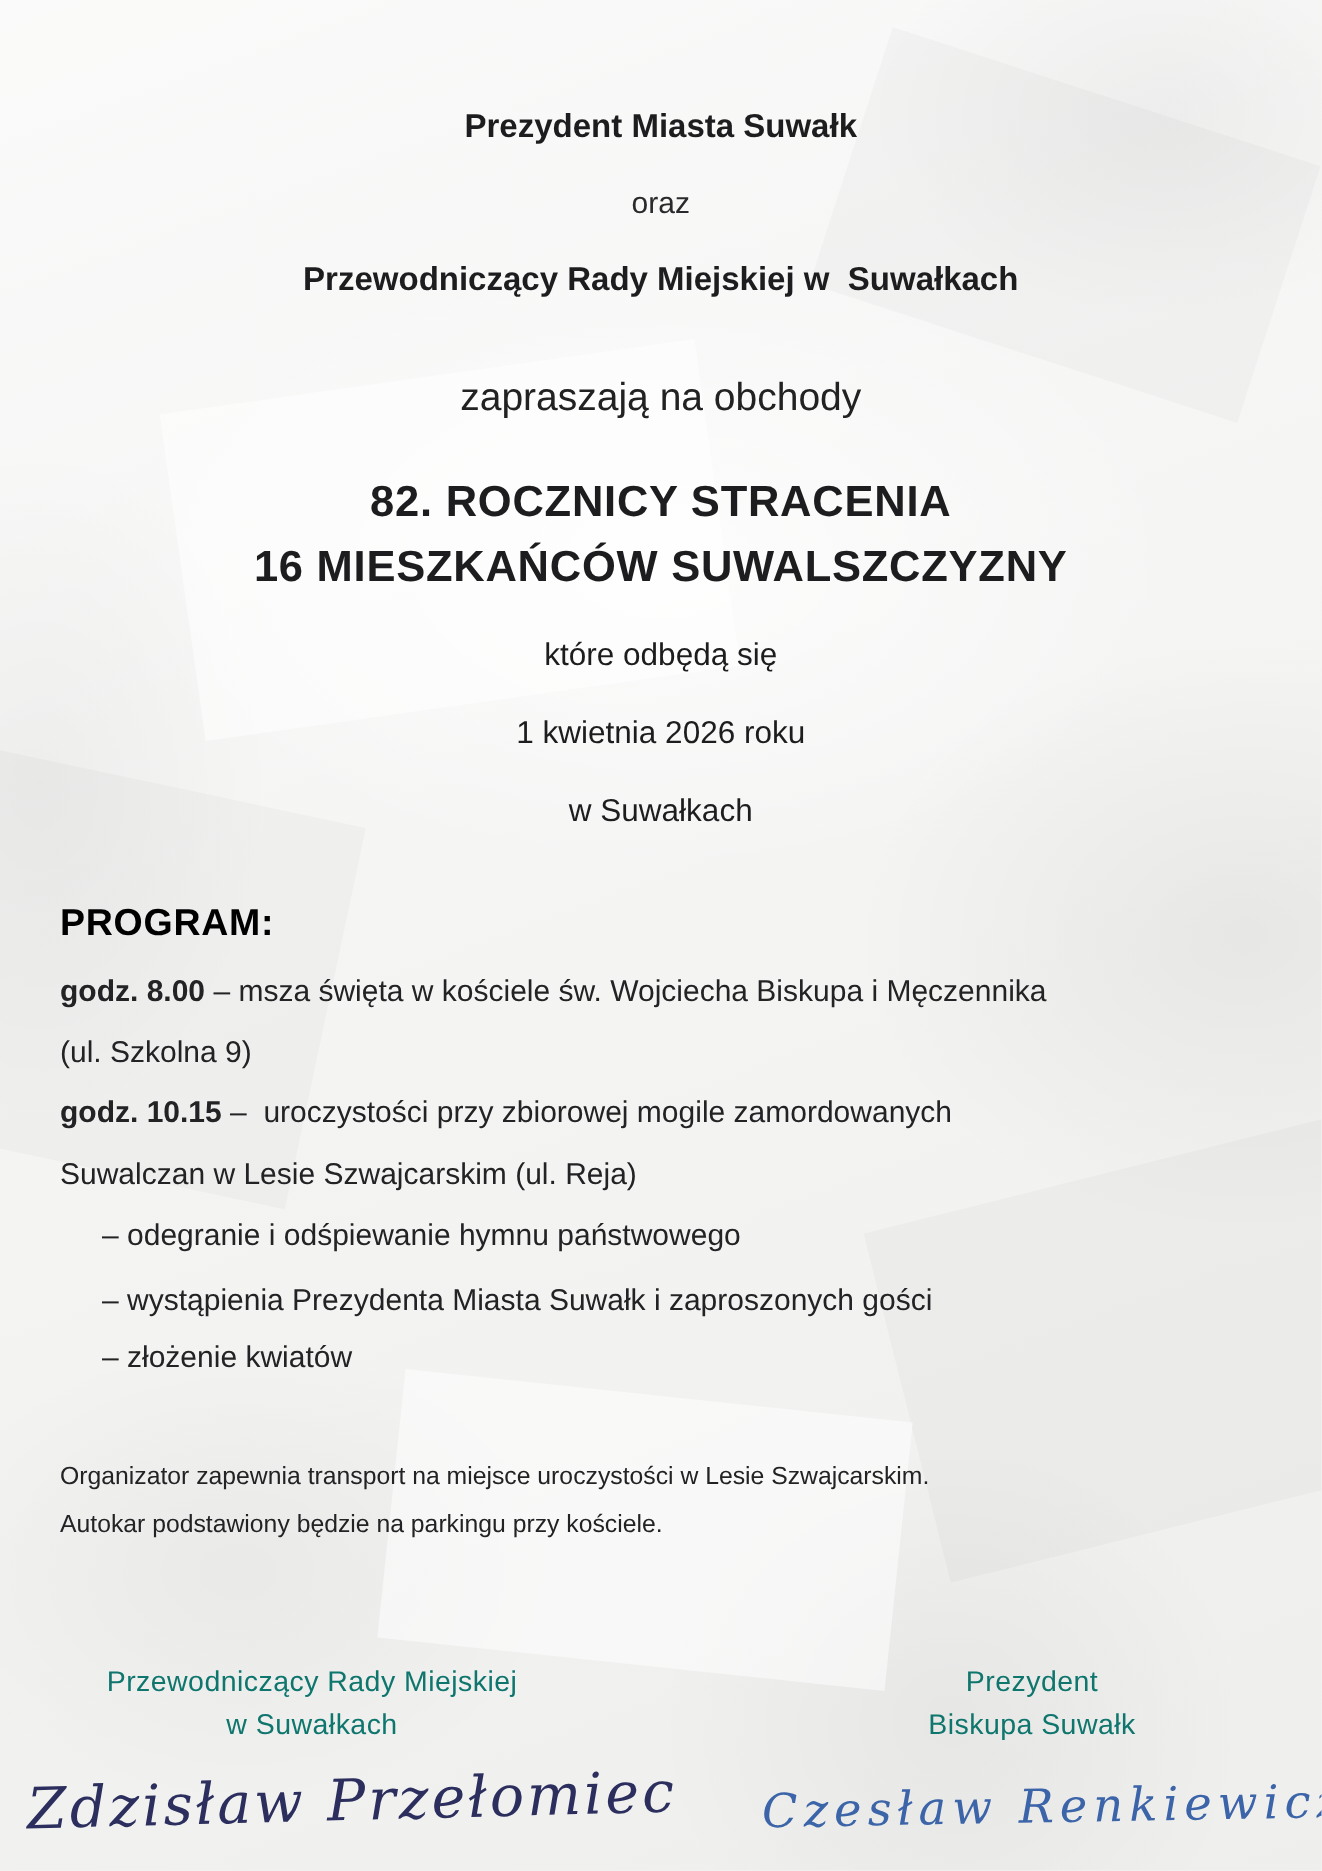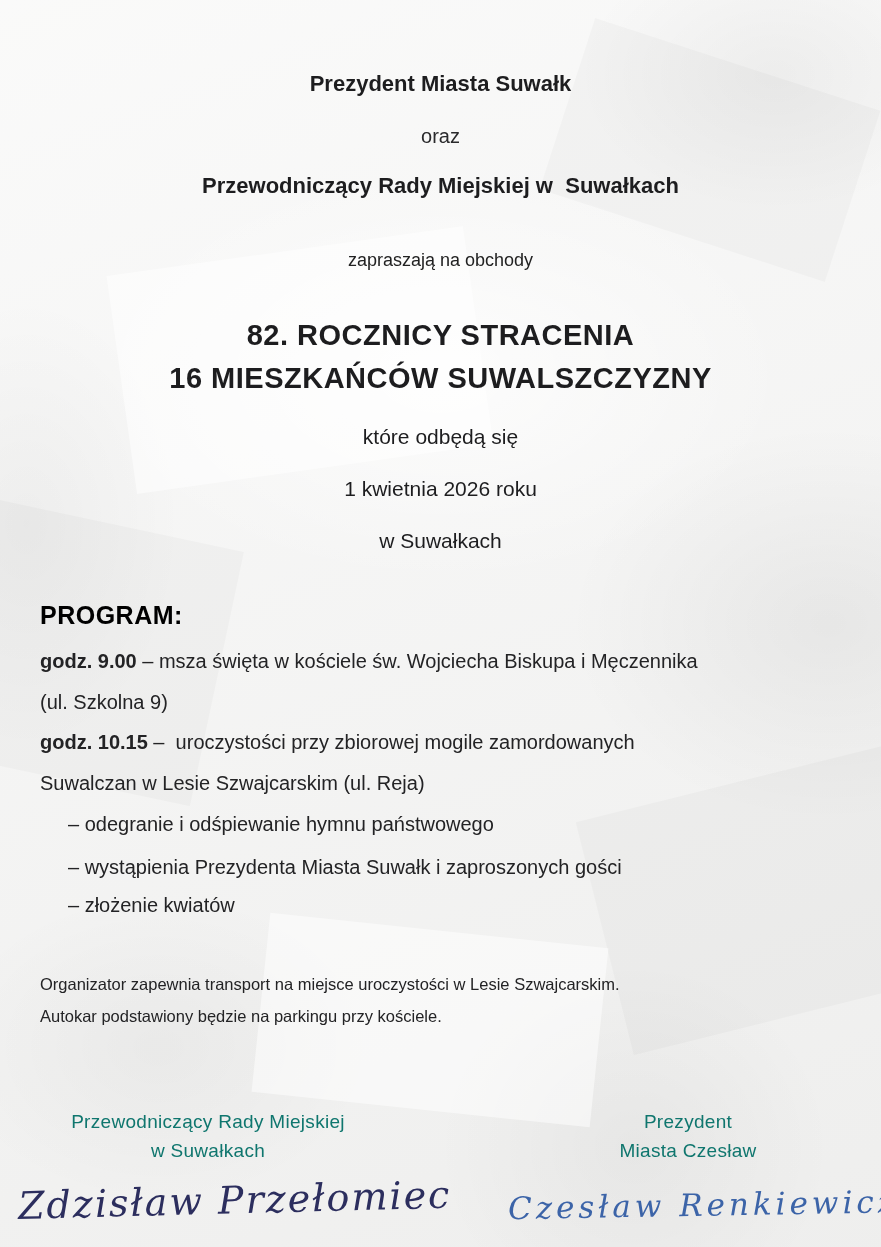--- a/index.html
+++ b/index.html
@@ -32,21 +32,21 @@
     width: 100%;
     text-align: center;
     white-space: pre;
     line-height: 1.15;
     margin-top: 40px;
   }
   .b  { font-weight: bold; }
   .top-1   { top: 31px;  font-size: 22px; }
   .top-2   { top: 85px;  font-size: 20px; color: #2a2a2c; }
   .top-3   { top: 133px; font-size: 22px; }
-  .top-4   { top: 210px; font-size: 18px; color: #222; }
+  .top-4   { top: 210px; font-size: 26px; color: #222; }
 
   .title-1 { top: 279px; font-size: 29px; letter-spacing: 0.5px; }
   .title-2 { top: 322px; font-size: 29px; letter-spacing: 0.5px; }
 
   .sub-1   { top: 385px; font-size: 21px; }
   .sub-2   { top: 437px; font-size: 21px; }
   .sub-3   { top: 489px; font-size: 21px; }
 
   .left-line {
     position: absolute;
@@ -100,36 +100,36 @@
 
 <div class="line title-1 b">82. ROCZNICY STRACENIA</div>
 <div class="line title-2 b">16 MIESZKAŃCÓW SUWALSZCZYZNY</div>
 
 <div class="line sub-1">które odbędą się</div>
 <div class="line sub-2">1 kwietnia 2026 roku</div>
 <div class="line sub-3">w Suwałkach</div>
 
 <div class="left-line program-heading">PROGRAM:</div>
 
-<div class="left-line prog-1"><span class="b">godz. 9.00</span><span> – msza święta w kościele św. Wojciecha Biskupa i Męczennika</span></div>
+<div class="left-line prog-1"><span class="b">godz. 8.00</span><span> – msza święta w kościele św. Wojciecha Biskupa i Męczennika</span></div>
 <div class="left-line prog-2">(ul. Szkolna 9)</div>
 
 <div class="left-line prog-3"><span class="b">godz. 10.15</span><span> –  uroczystości przy zbiorowej mogile zamordowanych</span></div>
 <div class="left-line prog-4">Suwalczan w Lesie Szwajcarskim (ul. Reja)</div>
 
 <div class="left-line bullet bul-1">– odegranie i odśpiewanie hymnu państwowego</div>
 <div class="left-line bullet bul-2">– wystąpienia Prezydenta Miasta Suwałk i zaproszonych gości</div>
 <div class="left-line bullet bul-3">– złożenie kwiatów</div>
 
 <div class="left-line note-1">Organizator zapewnia transport na miejsce uroczystości w Lesie Szwajcarskim.</div>
 <div class="left-line note-2">Autokar podstawiony będzie na parkingu przy kościele.</div>
 
 <div class="sig-block sig-left">
   <div class="sig-role">Przewodniczący Rady Miejskiej</div>
   <div class="sig-role">w Suwałkach</div>
   <span class="sig-hand sig-hand-left" style="color: rgb(44, 46, 94);">Zdzisław Przełomiec</span>
 </div>
 
 <div class="sig-block sig-right">
   <div class="sig-role">Prezydent</div>
-  <div class="sig-role">Miasta Czesław</div>
+  <div class="sig-role">Biskupa Suwałk</div>
   <span class="sig-hand sig-hand-right" style="color: rgb(60, 100, 168);">Czesław Renkiewicz</span>
 </div>
 
 </body></html>

